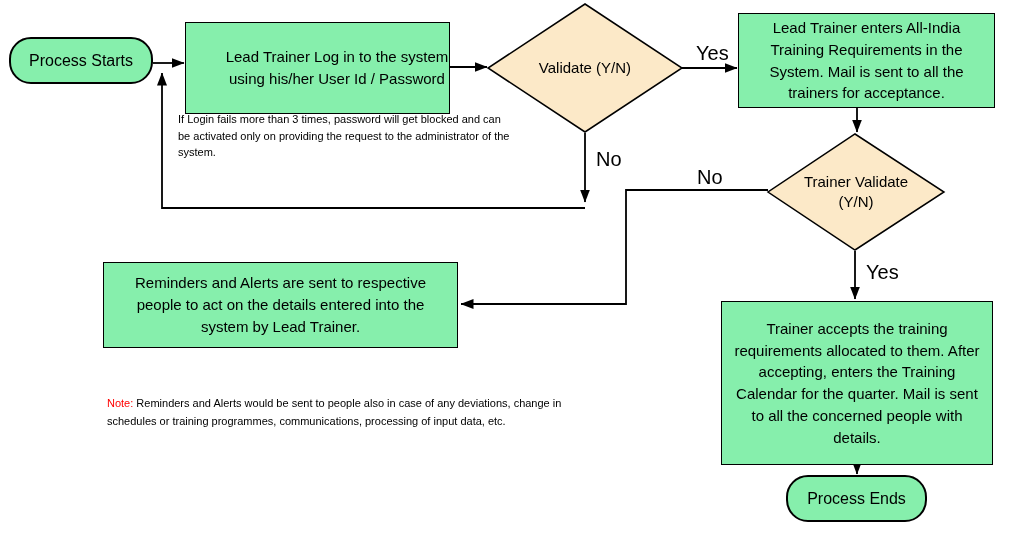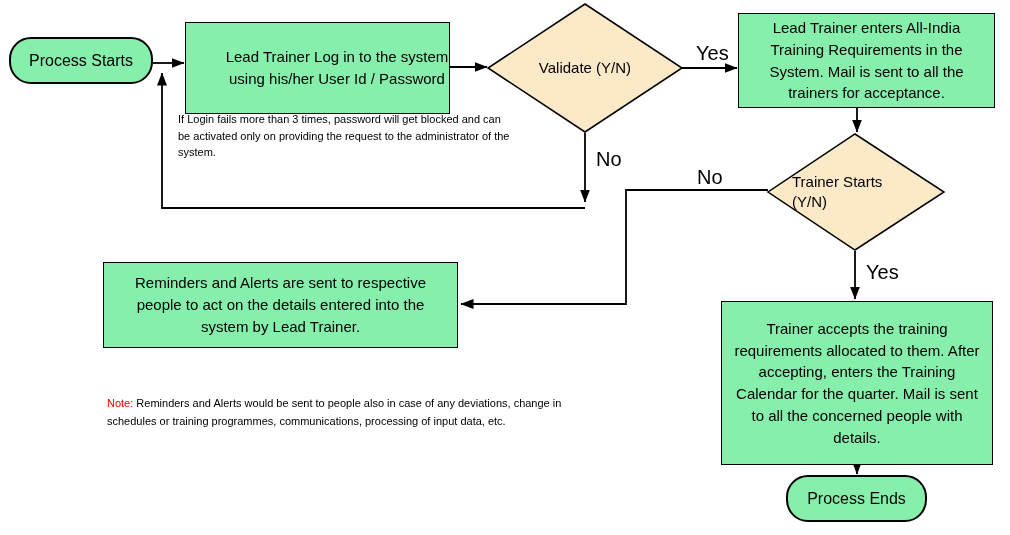--- a/index.html
+++ b/index.html
@@ -22,21 +22,21 @@
     box-sizing:border-box;
   }
   .terminator{
     border-radius:22px;
     border-width:2px;
     font-size:16px;
   }
   .diamond-label{
     position:absolute;z-index:2;
     display:flex;align-items:center;justify-content:center;
-    font-size:15px;line-height:1.35;
+    text-align:center;font-size:15px;line-height:1.35;
     background:transparent;border:none;
   }
   .edge-label{
     position:absolute;z-index:2;
     font-size:20px;line-height:1.1;
   }
   .annotation{
     position:absolute;z-index:2;
     font-size:11px;line-height:1.52;
     text-align:left;
@@ -81,21 +81,21 @@
 
   <div class="diamond-label" style="left:488px;top:4px;width:194px;height:128px;">
     <span>Validate (Y/N)</span>
   </div>
 
   <div class="node" style="left:738px;top:13px;width:257px;height:95px;">
     <span class="inner" style="max-width:235px;">Lead Trainer enters All-India Training Requirements in the System. Mail is sent to all the trainers for acceptance.</span>
   </div>
 
   <div class="diamond-label" style="left:768px;top:134px;width:176px;height:116px;">
-    <span class="inner" style="max-width:128px;">Trainer Starts (Y/N)</span>
+    <span class="inner" style="max-width:128px;">Trainer Validate (Y/N)</span>
   </div>
 
   <div class="node" style="left:721px;top:301px;width:272px;height:164px;">
     <span class="inner" style="max-width:248px;">Trainer accepts the training requirements allocated to them. After accepting, enters the Training Calendar for the quarter. Mail is sent to all the concerned people with details.</span>
   </div>
 
   <div class="node" style="left:103px;top:262px;width:355px;height:86px;">
     <span class="inner" style="max-width:292px;">Reminders and Alerts are sent to respective people to act on the details entered into the system by Lead Trainer.</span>
   </div>
 

